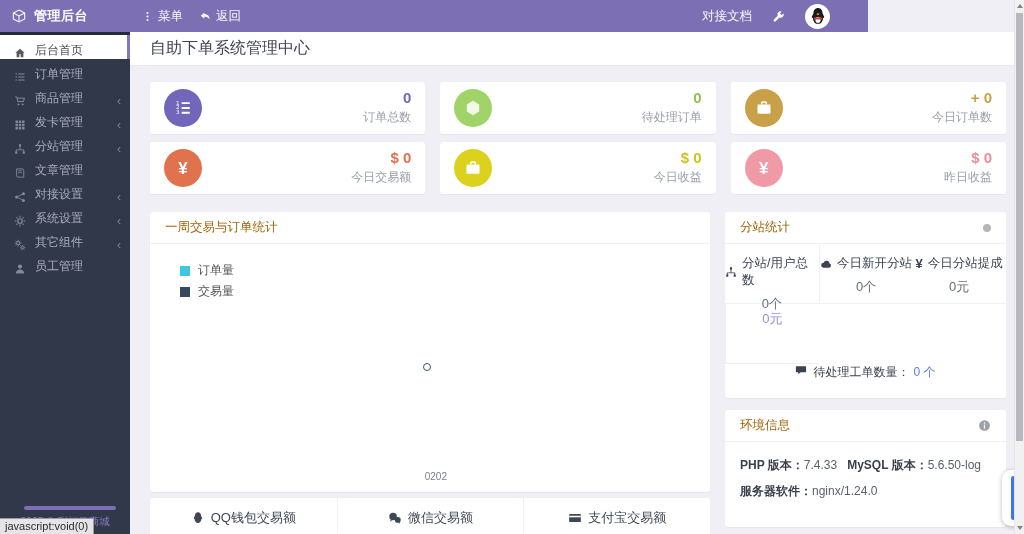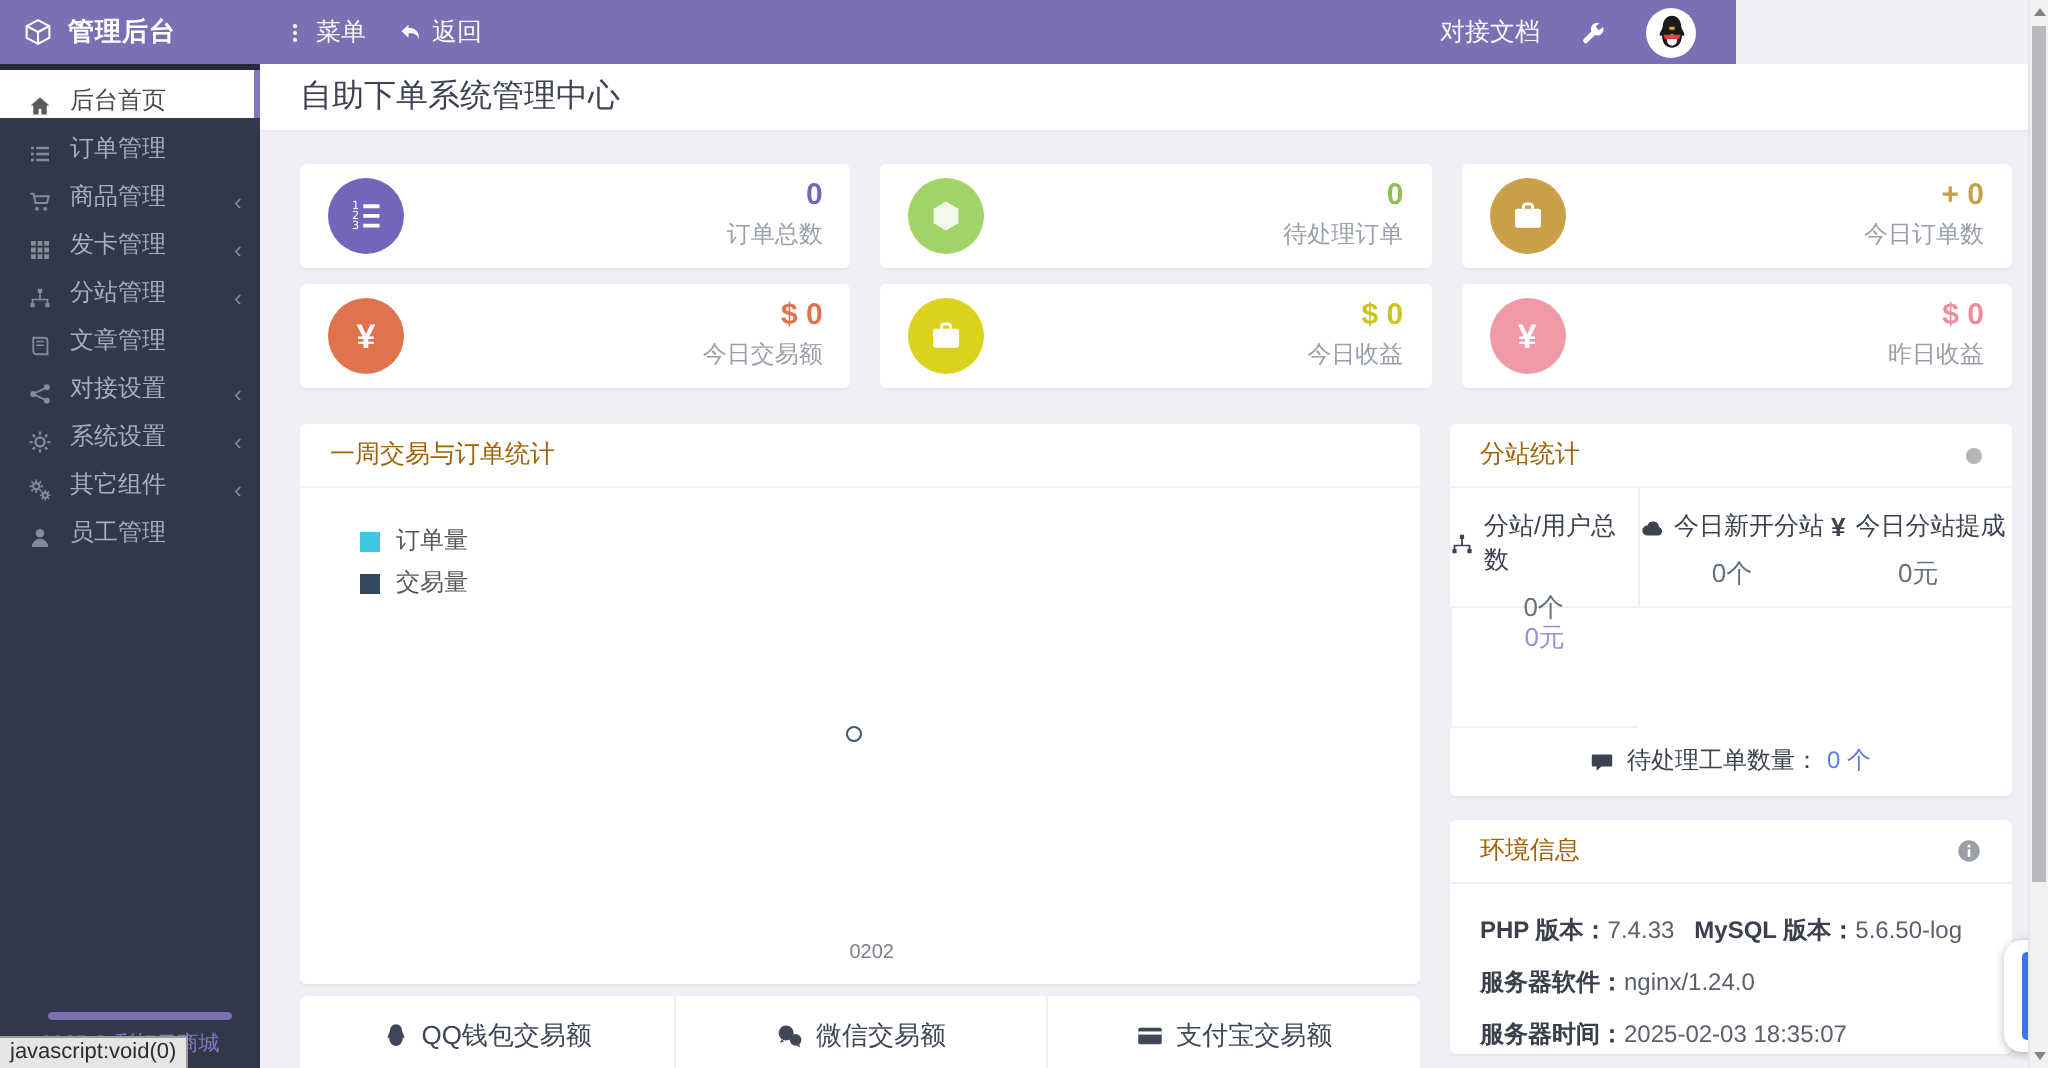--- a/index.html
+++ b/index.html
@@ -10,21 +10,21 @@
   svg text { font-family:"DejaVu Sans",sans-serif; }
 
   
   .header { position:absolute; left:0; top:0; width:868px; height:32px; background:#7d6fb4;
             color:#fff; display:flex; align-items:center; z-index:6; }
   .brand { width:130px; display:flex; align-items:center; gap:8px; padding-left:12px;
            font-size:13px; font-weight:bold; letter-spacing:.5px; }
   .brand .ic { width:14px; height:14px; }
   .hnav { display:flex; gap:16px; margin-left:12px; }
   .hlink { display:flex; align-items:center; gap:5px; font-size:12.5px; cursor:pointer; opacity:.95; }
-  .hright { margin-left:auto; display:flex; align-items:center; gap:20px; padding-right:20px; }
+  .hright { margin-left:auto; display:flex; align-items:center; gap:20px; padding-right:38px; }
   .avatar { width:25px; height:25px; border-radius:50%; background:#fff; overflow:hidden;
             display:flex; align-items:center; justify-content:center; cursor:pointer; }
   .avatar svg { width:22px; height:22px; }
 
   
   .sidebar { position:absolute; left:0; top:32px; width:130px; bottom:0; background:#313849; z-index:5; }
   .side-strip { height:3px; background:#262b3a; }
   .sitem { height:24px; display:flex; align-items:flex-end; padding:0 9px 0 14px;
            color:#a9adbd; font-size:12px; cursor:pointer; position:relative; }
   .sitem .ic { margin-right:9px; opacity:.7; width:12px; height:12px; }
@@ -82,21 +82,21 @@
   #sub-panel { left:595px; top:180px; width:281px; height:186px; }
   .dot { width:8px; height:8px; border-radius:50%; background:#b5b5b5; }
   .sub-grid { display:grid; grid-template-columns:1fr 1fr 1fr; }
   .sub-cell { height:60px; border-bottom:1px solid #edf0f4; }
   .sub-cell:nth-child(2n) { border-left:1px solid #edf0f4; }
   .sub-lab { margin-top:11px; font-size:12.5px; color:#3c4252; display:flex;
              align-items:center; justify-content:center; gap:5px; }
   .sub-lab .glyph { font-weight:bold; font-size:13px; }
   .sub-val { text-align:center; margin-top:6px; font-size:13px; color:#67707e; }
   .sub-val.lav { color:#9b8fd8; cursor:pointer; }
-  .sub-foot { height:33px; display:flex; align-items:center; justify-content:center; gap:4px;
+  .sub-foot { height:33px; display:flex; align-items:flex-start; justify-content:center; gap:4px;
               font-size:12px; color:#3c4252; }
   .sub-foot .ic { width:12px; height:12px; margin-right:2px; }
   .sub-foot .num { color:#5b7ce4; cursor:pointer; }
 
   
   #env-panel { left:595px; top:378px; width:281px; height:117px; }
   .env-body { padding:6px 15px 0; font-size:12px; color:#5a5f6b; }
   .env-row { margin-top:9px; line-height:17px; white-space:nowrap; }
   .env-row b { color:#3a3f4b; }
   .env-gap { display:inline-block; width:10px; }
@@ -499,23 +499,20 @@
           <use href="#i-info"></use>
         </svg>
     </div>
     <div class="env-body">
       <div class="env-row">
         <b>PHP 版本：</b><span>7.4.33</span><span class="env-gap"></span><b>MySQL 版本：</b><span>5.6.50-log</span>
       </div>
       <div class="env-row">
         <b>服务器软件：</b><span>nginx/1.24.0</span>
       </div>
-      <div class="env-row">
-        <b>服务器时间：</b><span>2025-02-03 18:35:07</span>
-      </div>
     </div>
   </div>
 </div>
 
 <div class="float-widget">
   <div class="float-bar"></div>
 </div>
 
 <div class="sb">
   <div class="sb-btn up">

